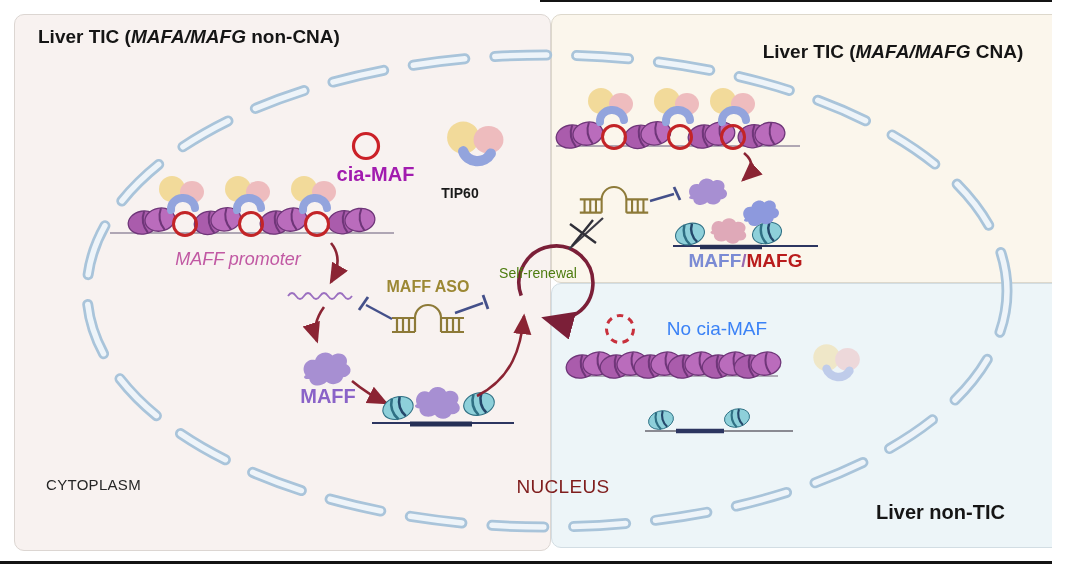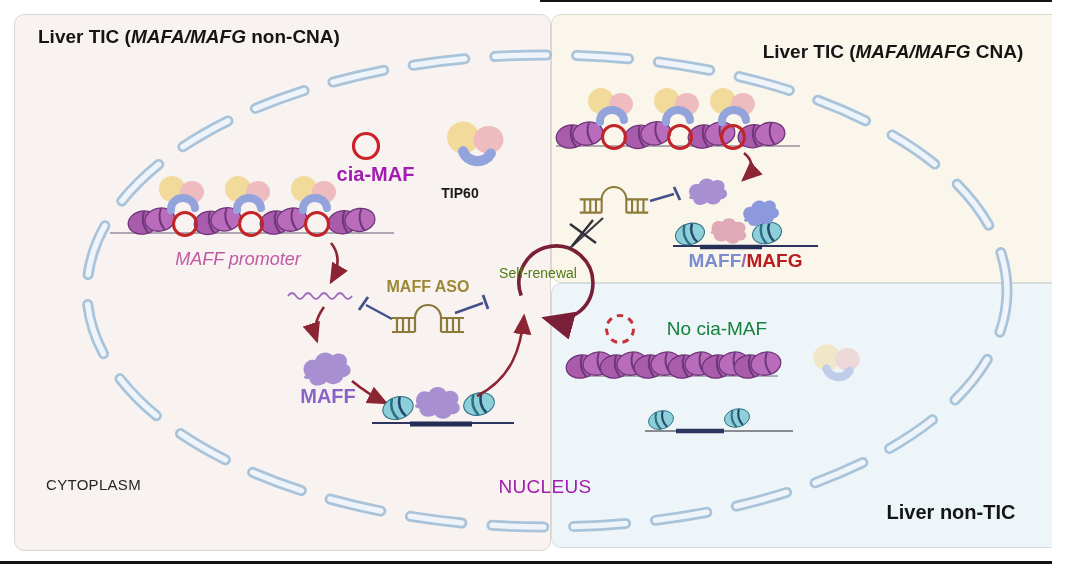--- a/index.html
+++ b/index.html
@@ -176,21 +176,21 @@
   <div class="lbl ctr" style="left:158px;top:250px;width:160px;color:#c159a3;font-size:18px;font-weight:normal;font-style:italic"><i>MAFF</i><span> promoter</span></div>
 
   <div class="lbl ctr" style="left:368px;top:278px;width:120px;color:#9c8834;font-size:16px;font-weight:bold">MAFF ASO</div>
 
   <div class="lbl ctr" style="left:294px;top:385px;width:68px;color:#8a63c8;font-size:20px;font-weight:bold">MAFF</div>
 
   <div class="lbl ctr" style="left:488px;top:266px;width:100px;color:#4d7c0f;font-size:14px;font-weight:normal">Self-renewal</div>
 
   <div class="lbl ctr" style="left:678px;top:251px;width:135px;font-size:19px;font-weight:bold"><span style="color:#7b8bd4">MAFF</span><span style="color:#9a6ab0">/</span><span style="color:#b91c1c">MAFG</span></div>
 
-  <div class="lbl ctr" style="left:652px;top:319px;width:130px;color:#15803d;font-size:19px">No cia-MAF</div>
+  <div class="lbl ctr" style="left:652px;top:319px;width:130px;color:#3b82f6;font-size:19px">No cia-MAF</div>
 
   <div class="lbl" style="left:46px;top:477px;color:#262626;font-size:15px;letter-spacing:.3px">CYTOPLASM</div>
 
-  <div class="lbl ctr" style="left:490px;top:477px;width:110px;color:#a21caf;font-size:19px;letter-spacing:.3px">NUCLEUS</div>
+  <div class="lbl ctr" style="left:508px;top:477px;width:110px;color:#7f1d1d;font-size:19px;letter-spacing:.3px">NUCLEUS</div>
 
-  <div class="lbl" style="left:876px;top:501px;width:150px;text-align:center;color:#151515;font-size:20px;font-weight:bold">Liver non-TIC</div>
+  <div class="lbl" style="left:876px;top:501px;width:150px;text-align:left;color:#151515;font-size:20px;font-weight:bold">Liver non-TIC</div>
 
 </div>
 
 </body></html>

